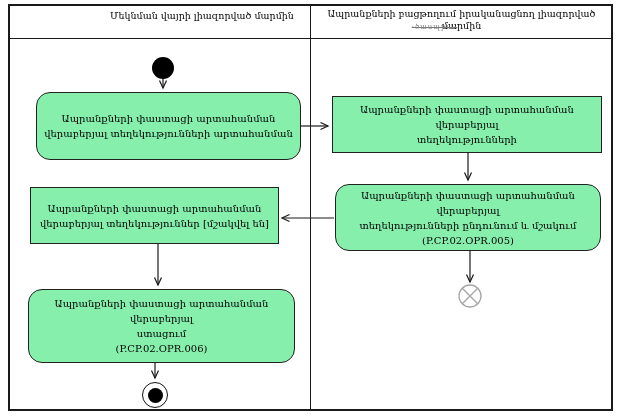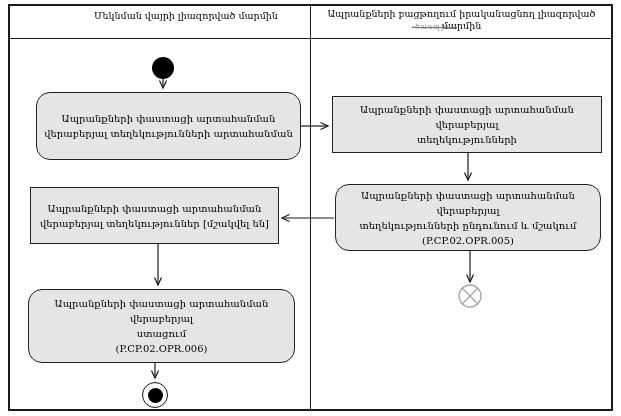--- a/index.html
+++ b/index.html
@@ -15,28 +15,28 @@
     position:absolute;left:310px;top:4px;height:407px;width:0;
     border-left:1.5px solid #1a1a1a;
   }
   .header-row{
     position:absolute;left:8px;top:4px;width:605px;height:34px;
     border-bottom:1.5px solid #1a1a1a;
   }
   .lane-title{
     position:absolute;top:10px;font-size:9.5px;text-align:center;line-height:12px;
   }
-  .lane-title.left{left:4px;width:300px;padding-left:32px;}
+  .lane-title.left{left:20px;width:300px;padding-left:32px;}
   .lane-title.right{left:312px;width:299px;top:8px;}
   .faded-note{
     position:absolute;left:312px;top:23px;width:245px;text-align:center;
     font-size:7px;color:#7a7a7a;text-decoration:line-through;letter-spacing:1px;
   }
   .node{
-    position:absolute;border:1.4px solid #222;background:#e5e5e5;
+    position:absolute;border:1.4px solid #222;background:#86efac;
     display:flex;flex-direction:column;justify-content:center;
     font-size:10px;line-height:15px;text-align:center;
   }
   .node.rounded{border-radius:14px;}
   .start-node{
     position:absolute;left:152px;top:57px;width:22px;height:22px;
     border-radius:50%;background:#000;
   }
   .end-node{
     position:absolute;left:142px;top:382px;width:24px;height:24px;

